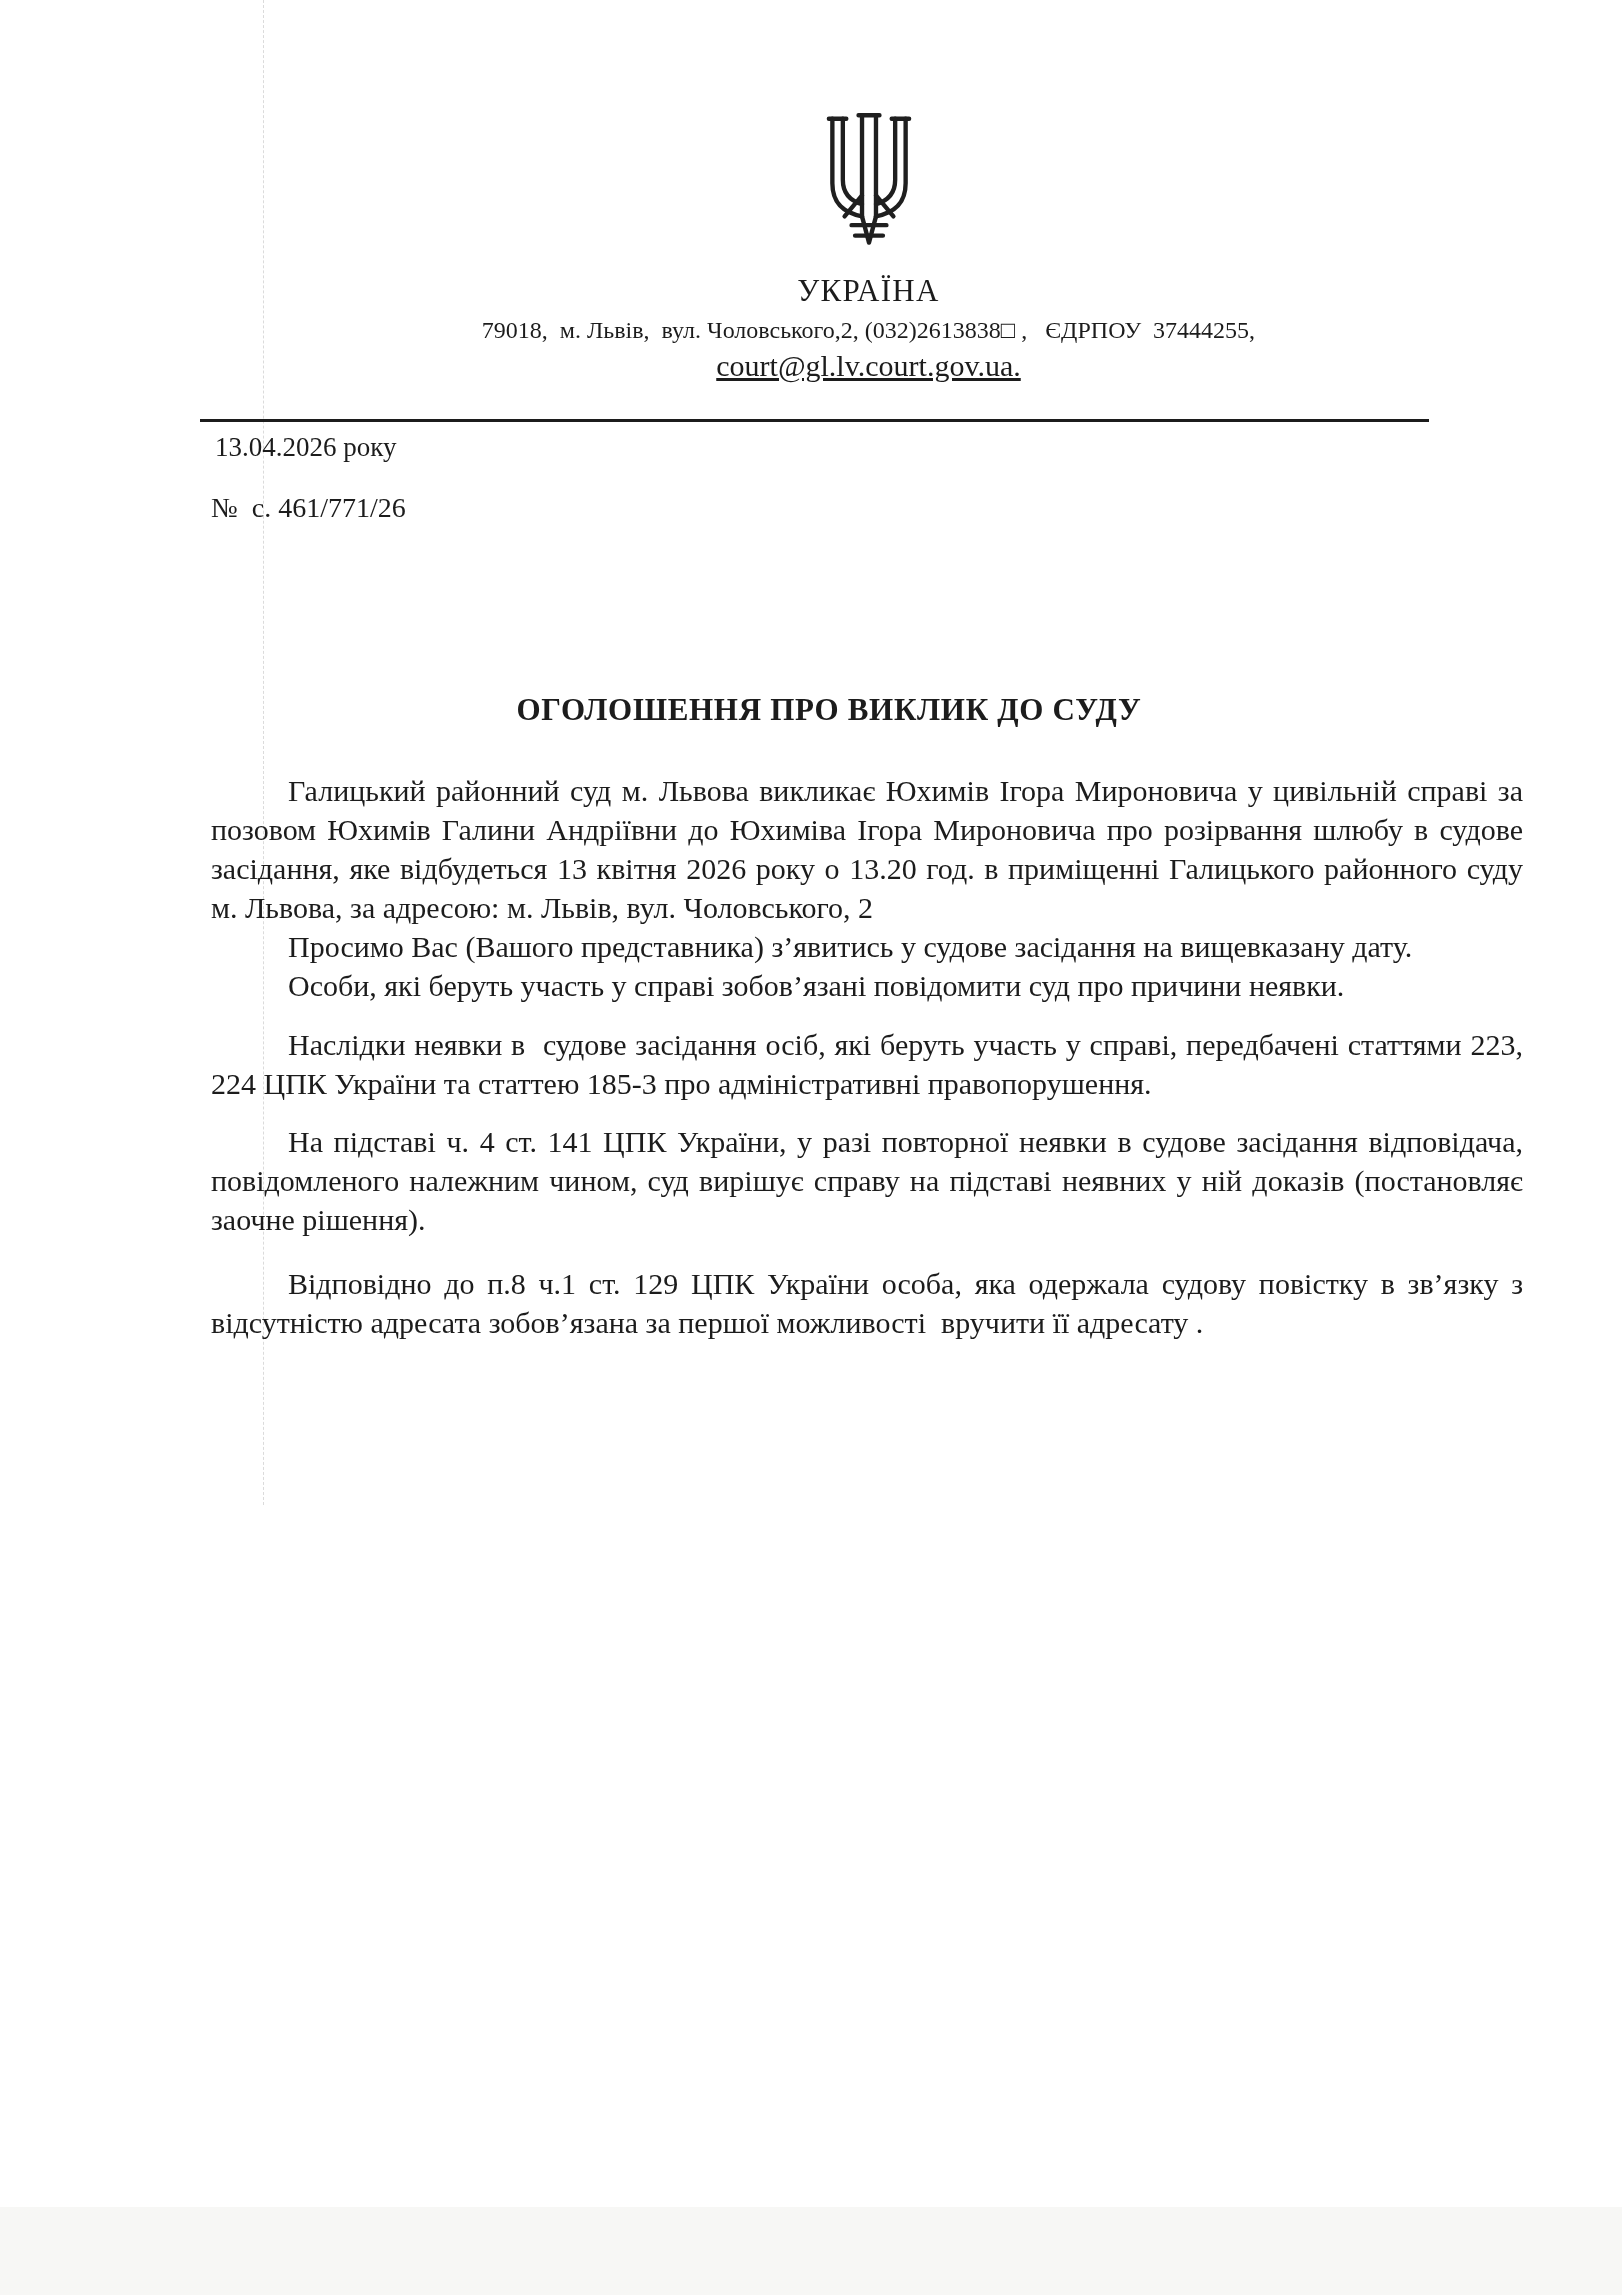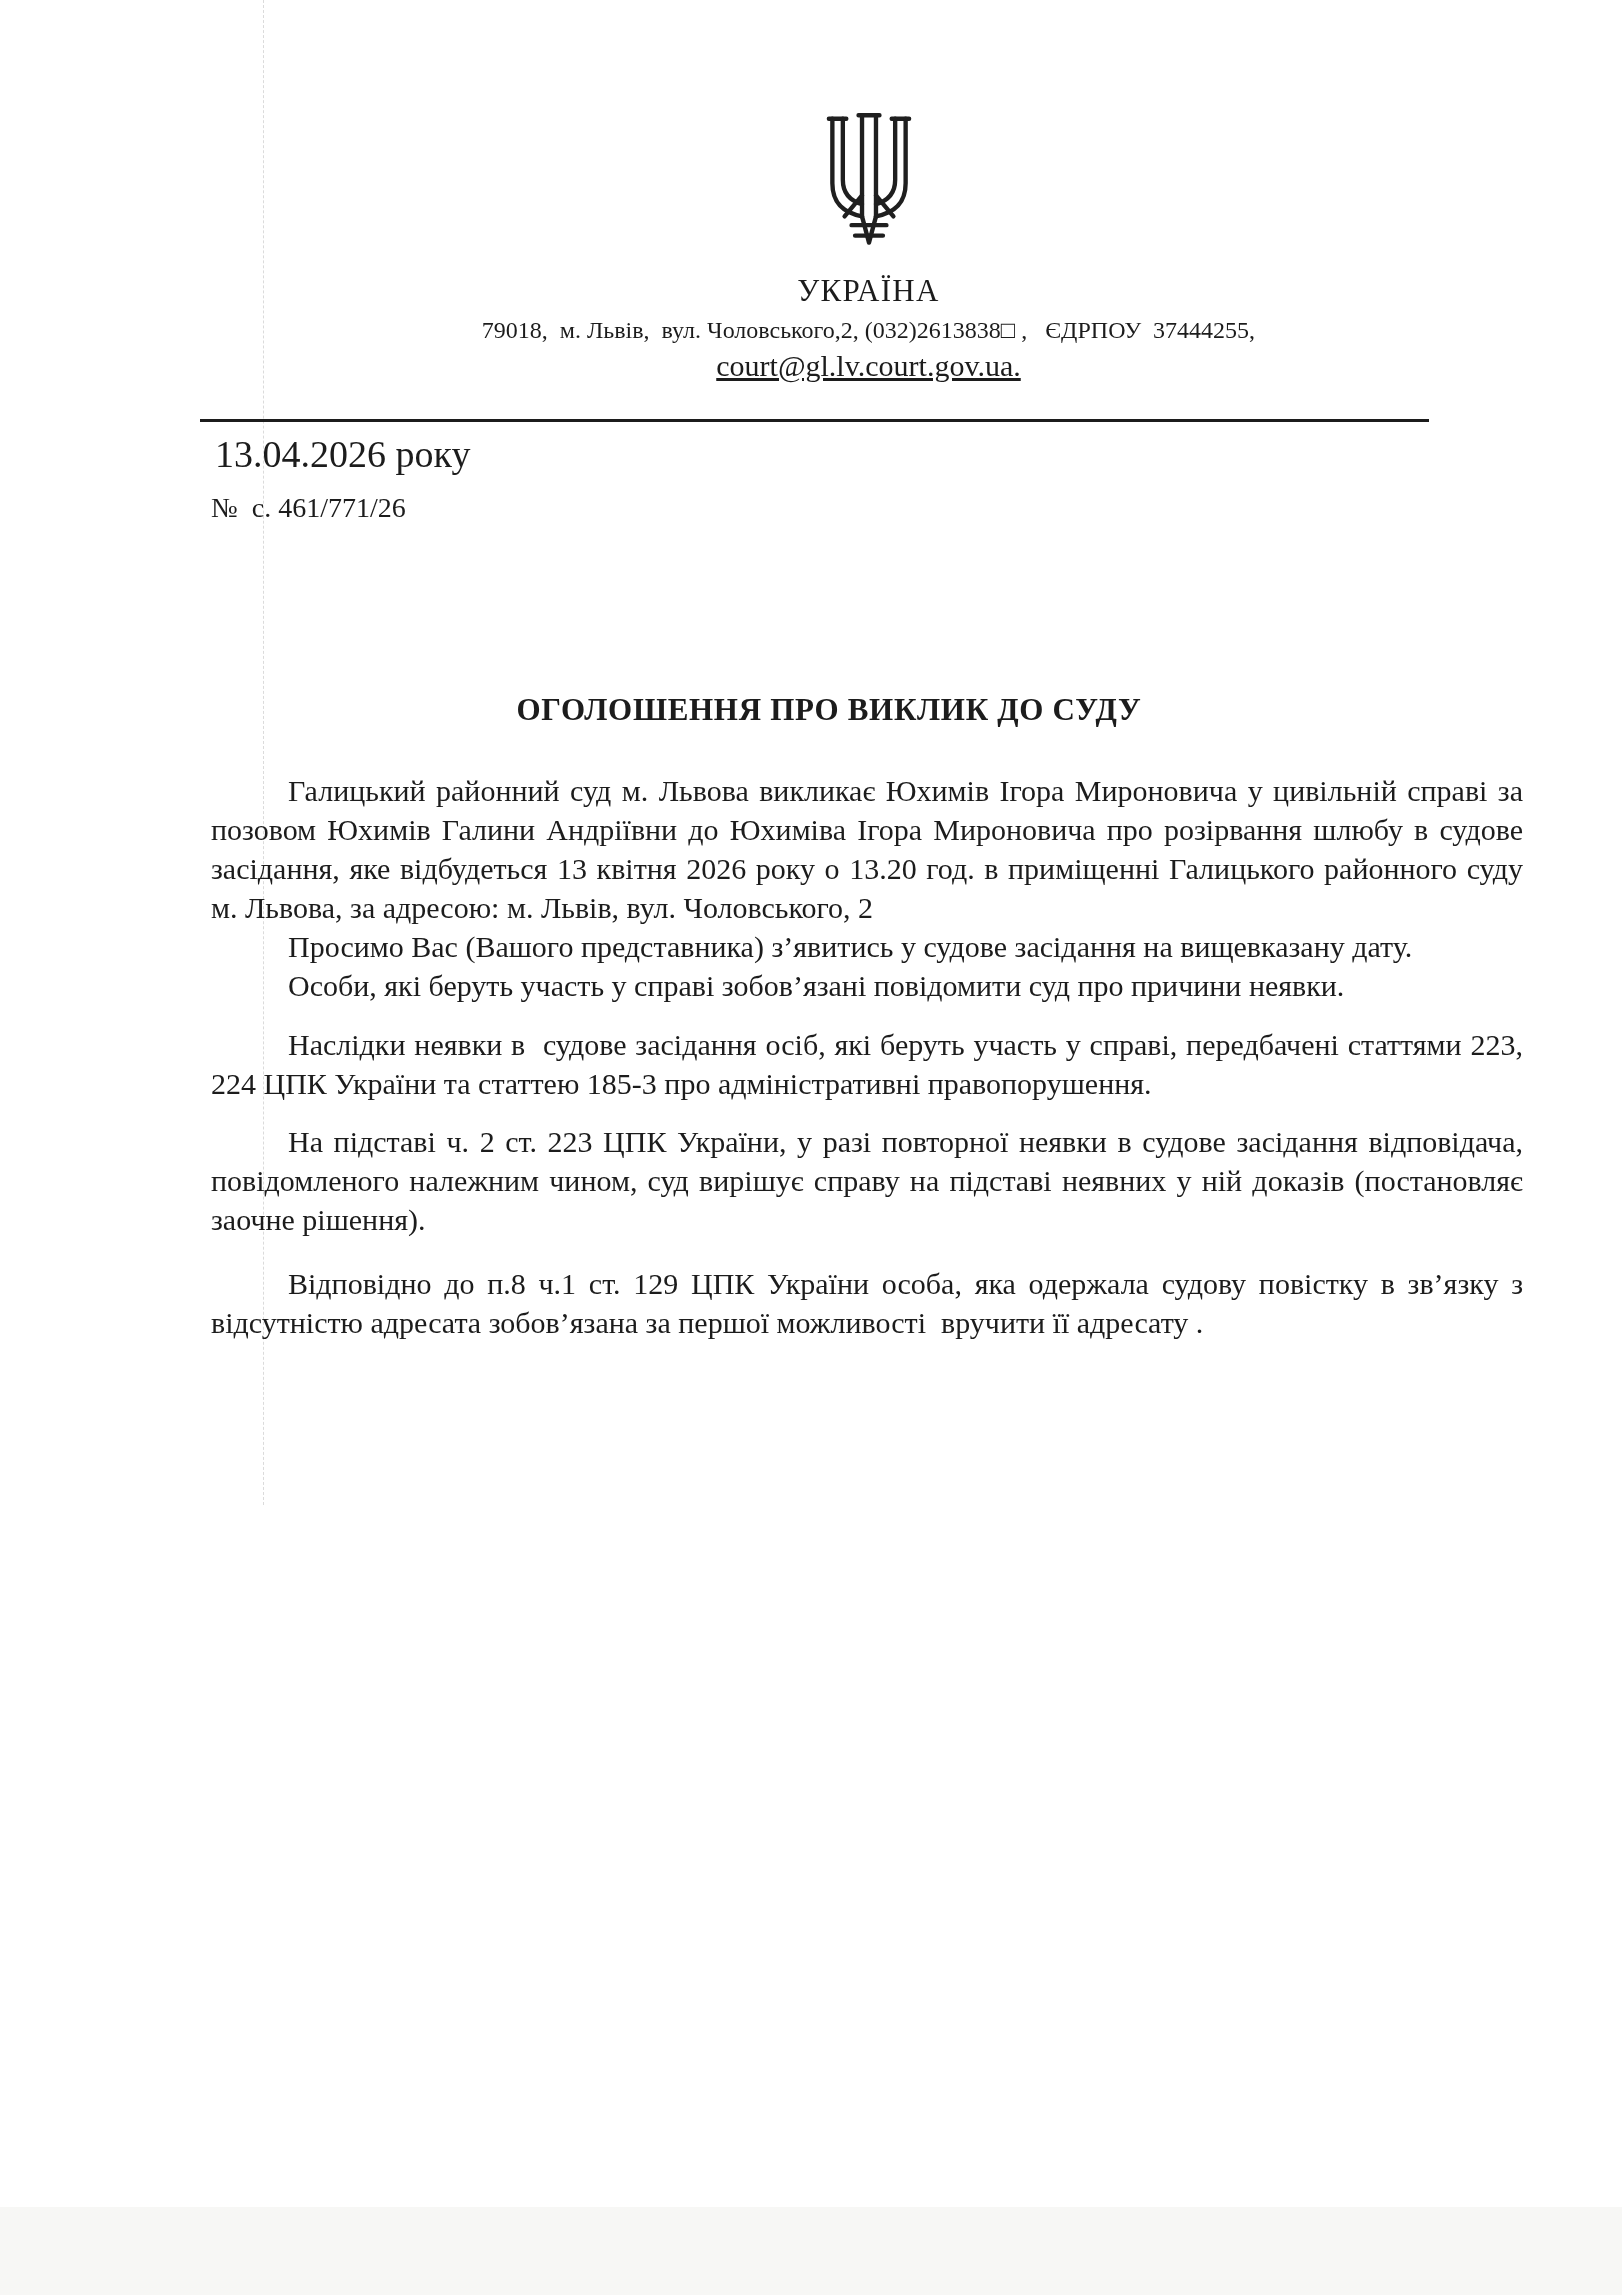--- a/index.html
+++ b/index.html
@@ -24,21 +24,21 @@
   }
   .emblem{display:inline-block;}
   .country{font-size:31px;margin-top:3.9px;letter-spacing:1.3px;}
   .court{font-size:32px;margin-top:7.9px;}
   .address{font-size:24px;margin-top:7.9px;}
   .email{font-size:30px;margin-top:5.2px;text-decoration:underline;}
   .rule{
     position:absolute;left:200px;top:419px;width:1229px;height:3.3px;
     background:#1c1c1c;
   }
-  .meta-date{position:absolute;left:215px;top:432px;font-size:38px;}
+  .meta-date{position:absolute;left:215px;top:432px;font-size:27px;}
   .meta-number{position:absolute;left:211px;top:492px;font-size:28px;}
   .doc-title{
     position:absolute;left:211px;top:692px;width:1236px;
     text-align:center;font-size:31px;font-weight:bold;letter-spacing:0.7px;
   }
   .body-text{
     position:absolute;left:211px;top:771px;width:1312px;
     font-size:30px;line-height:39px;text-align:justify;
   }
   .body-text p{margin:0;text-indent:77px;}
@@ -86,19 +86,19 @@
   <div class="meta-date">13.04.2026 року</div>
   <div class="meta-number">№&nbsp; с. 461/771/26</div>
 
   <div class="doc-title">ОГОЛОШЕННЯ ПРО ВИКЛИК ДО СУДУ</div>
 
   <div class="body-text">
     <p><span>Галицький районний суд м. Львова викликає </span><span class="b">Юхимів Ігора Мироновича</span><span> у цивільній справі за позовом Юхимів Галини Андріївни до Юхиміва Ігора Мироновича про розірвання шлюбу в судове засідання, яке відбудеться </span><span class="b">13 квітня 2026 року о 13.20 год</span><span>. в приміщенні Галицького районного суду м. Львова, за адресою: м. Львів, вул. Чоловського, 2</span></p>
     <p>Просимо Вас (Вашого представника) з’явитись у судове засідання на вищевказану дату.</p>
     <p class="b">Особи, які беруть участь у справі зобов’язані повідомити суд про причини неявки.</p>
     <p class="sp1">Наслідки неявки в&nbsp; судове засідання осіб, які беруть участь у справі, передбачені статтями 223, 224 ЦПК України та статтею 185-3 про адміністративні правопорушення.</p>
-    <p class="sp1">На підставі ч. 2 ст. 223 ЦПК України, у разі повторної неявки в судове засідання відповідача, повідомленого належним чином, суд вирішує справу на підставі неявних у ній доказів (постановляє заочне рішення).</p>
+    <p class="sp1">На підставі ч. 4 ст. 141 ЦПК України, у разі повторної неявки в судове засідання відповідача, повідомленого належним чином, суд вирішує справу на підставі неявних у ній доказів (постановляє заочне рішення).</p>
     <p class="sp2">Відповідно до п.8 ч.1 ст. 129 ЦПК України особа, яка одержала судову повістку в зв’язку з відсутністю адресата зобов’язана за першої можливості&nbsp; вручити її адресату .</p>
   </div>
 
 
 </div>
 
 
 </body></html>

